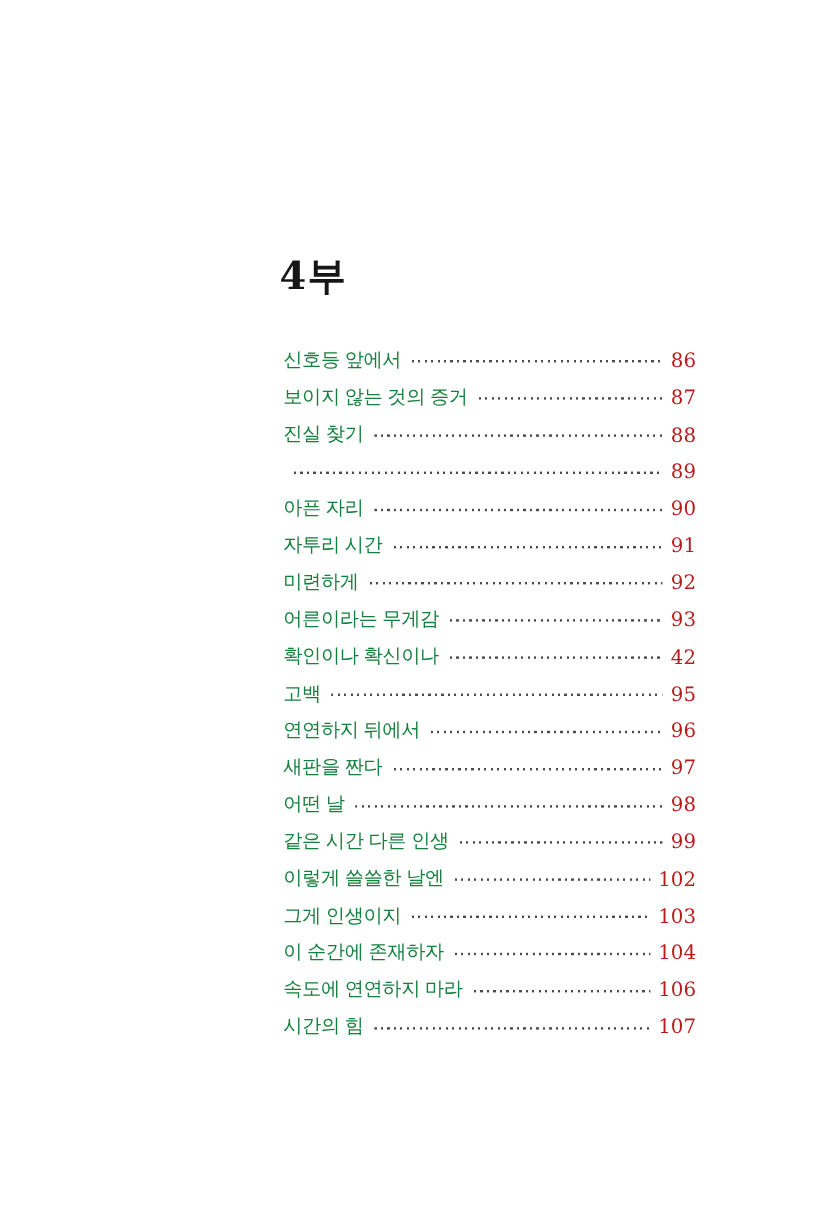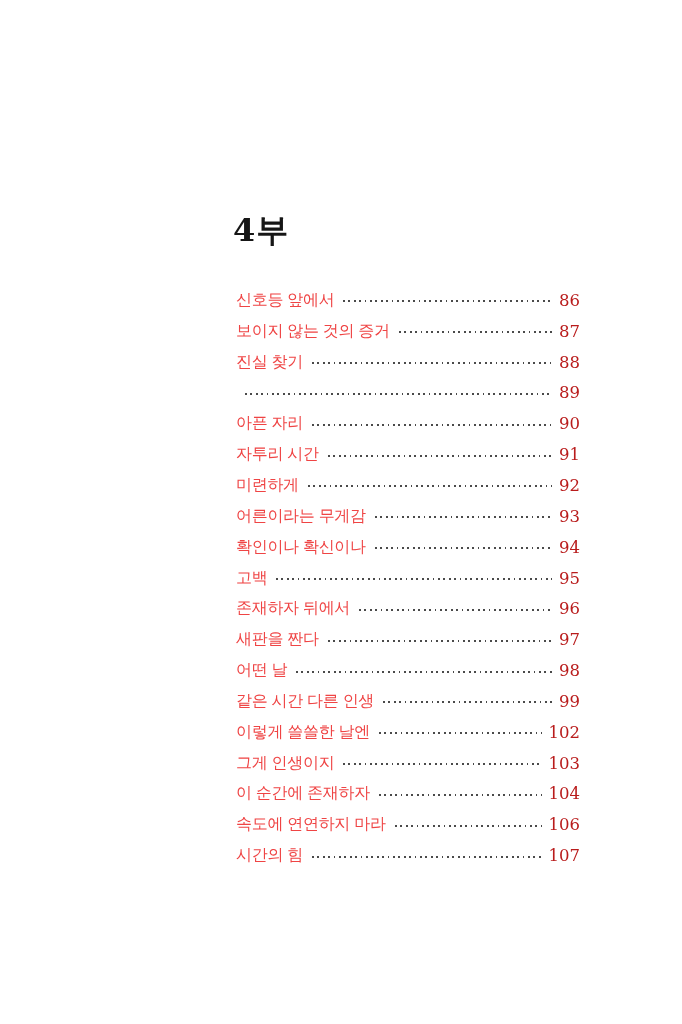--- a/index.html
+++ b/index.html
@@ -40,21 +40,21 @@
     display: flex;
     align-items: center;
     height: 30.85px;
   }
   .toc-title {
     flex: 0 0 auto;
     font-family: "Liberation Sans", "DejaVu Sans", sans-serif;
     font-size: 16px;
     font-weight: 400;
     letter-spacing: -0.3px;
-    color: #ef4444;
+    color: #15803d;
     white-space: nowrap;
   }
   .toc-leader {
     flex: 1 1 auto;
     height: 2px;
     margin: 0 7px 0 9px;
     transform: translateY(1px);
     background-image: repeating-linear-gradient(
       to right,
       #4a4a4a 0px,
@@ -123,31 +123,31 @@
 
   <li class="toc-row">
     <span class="toc-title">어른이라는 무게감</span>
     <span class="toc-leader"></span>
     <span class="toc-page">93</span>
   </li>
 
   <li class="toc-row">
     <span class="toc-title">확인이나 확신이나</span>
     <span class="toc-leader"></span>
-    <span class="toc-page">94</span>
+    <span class="toc-page">42</span>
   </li>
 
   <li class="toc-row">
     <span class="toc-title">고백</span>
     <span class="toc-leader"></span>
     <span class="toc-page">95</span>
   </li>
 
   <li class="toc-row">
-    <span class="toc-title">존재하자 뒤에서</span>
+    <span class="toc-title">연연하지 뒤에서</span>
     <span class="toc-leader"></span>
     <span class="toc-page">96</span>
   </li>
 
   <li class="toc-row">
     <span class="toc-title">새판을 짠다</span>
     <span class="toc-leader"></span>
     <span class="toc-page">97</span>
   </li>
 

